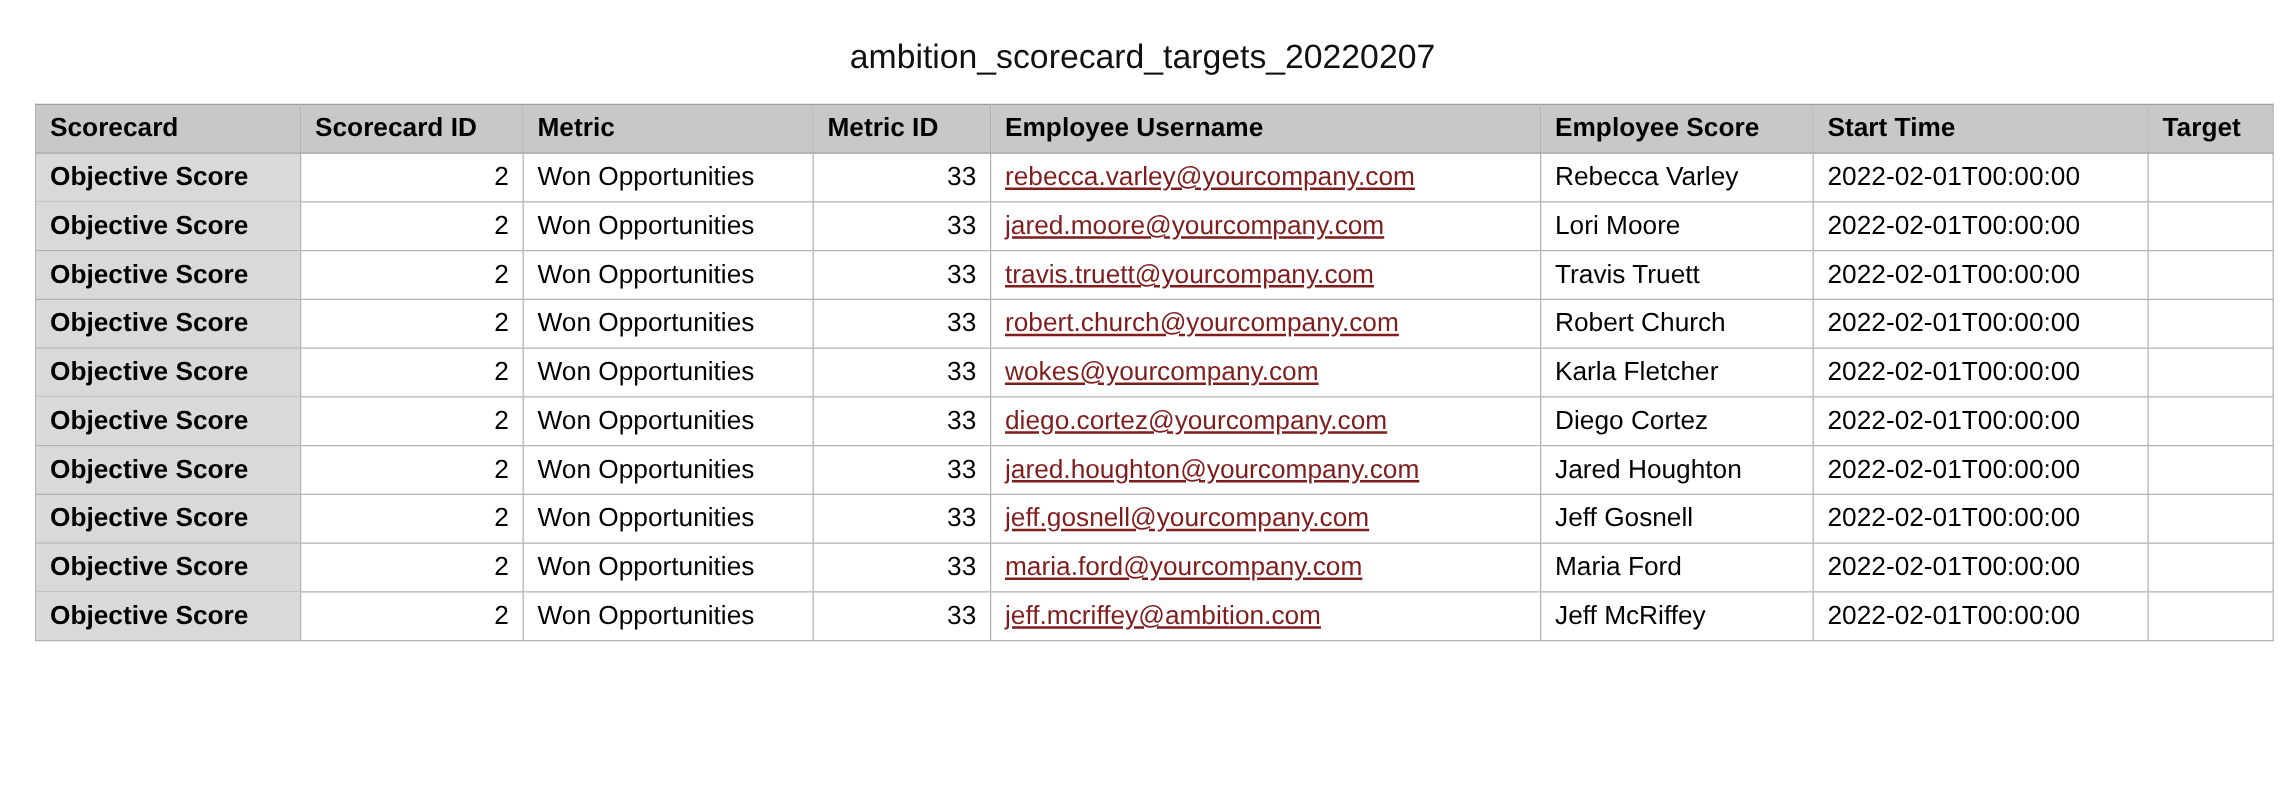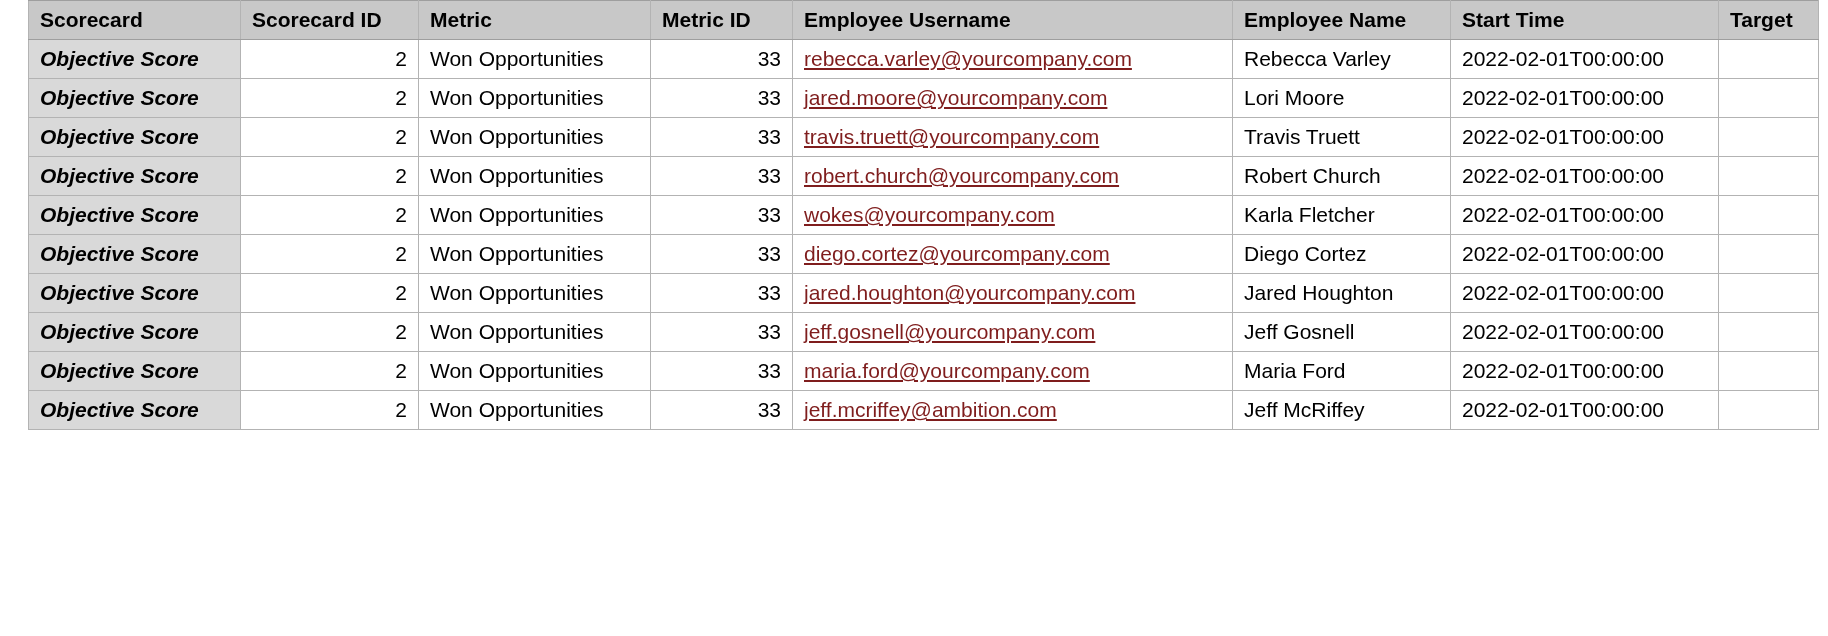--- a/index.html
+++ b/index.html
@@ -57,21 +57,20 @@
     color: #000;
     border-top: 1px solid #9e9e9e;
     border-bottom: 1px solid #9e9e9e;
   }
   table.data thead th.num {
     text-align: left;
   }
   td.scorecard-cell {
     background: #d9d9d9;
     font-weight: bold;
-    font-style: italic;
   }
   td.num {
     text-align: right;
   }
   td.link-cell a {
     color: #7f1d1d;
     text-decoration: underline;
   }
   
   col.c-scorecard { width: 212px; }
@@ -81,41 +80,42 @@
   col.c-username { width: 440px; }
   col.c-empname { width: 218px; }
   col.c-starttime { width: 268px; }
   col.c-target { width: 100px; }
 </style>
 </head>
 <body>
 
 <div class="page">
 
+  <div class="doc-title">ambition_scorecard_targets_20220207</div>
 
   <div class="table-wrap">
     <table class="data">
       <colgroup>
         <col class="c-scorecard">
         <col class="c-scorecardid">
         <col class="c-metric">
         <col class="c-metricid">
         <col class="c-username">
         <col class="c-empname">
         <col class="c-starttime">
         <col class="c-target">
       </colgroup>
       <thead>
         <tr>
           <th>Scorecard</th>
           <th class="num">Scorecard ID</th>
           <th>Metric</th>
           <th class="num">Metric ID</th>
           <th>Employee Username</th>
-          <th>Employee Name</th>
+          <th>Employee Score</th>
           <th>Start Time</th>
           <th>Target</th>
         </tr>
       </thead>
       <tbody id="table-body">
           <tr>
             <td class="scorecard-cell">Objective Score</td>
             <td class="num">2</td>
             <td>Won Opportunities</td>
             <td class="num">33</td>

